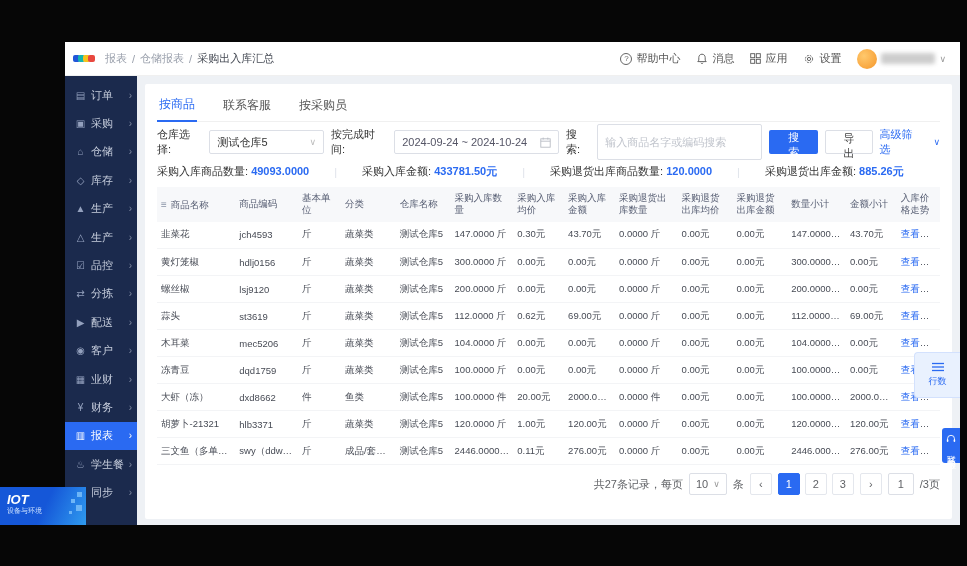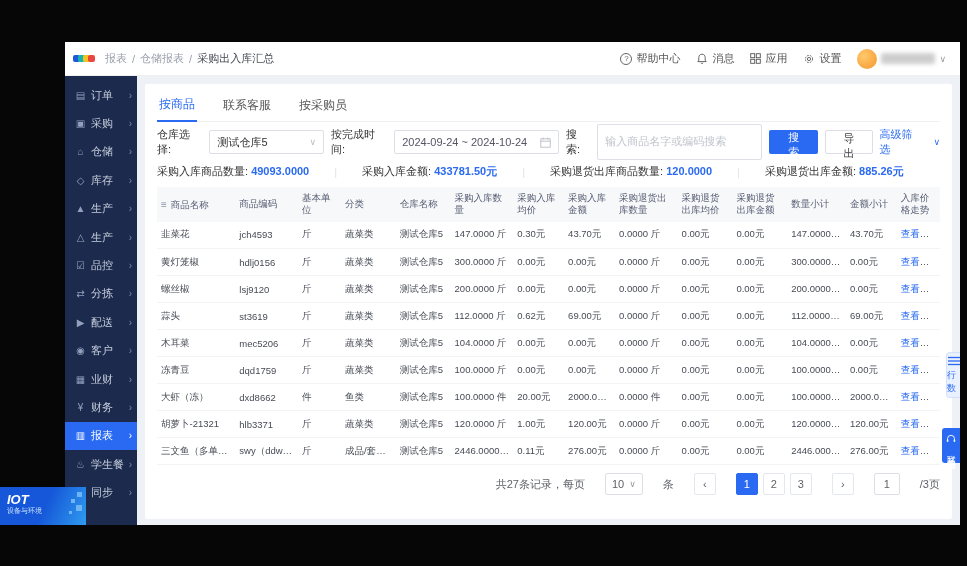--- a/index.html
+++ b/index.html
@@ -41,46 +41,46 @@
 
   .tabs { display:flex; gap:24px; height:38px; align-items:flex-end; border-bottom:1px solid #f0f0f0; }
   .tab { font-size:12px; color:#555; padding:0 2px 7px; cursor:pointer; }
   .tab.active { color:#2a6af2; border-bottom:2px solid #2a6af2; margin-bottom:-1px; }
 
   .filters { display:flex; align-items:center; gap:7px; height:40px; font-size:11px; color:#333; }
   .box { height:24px; border:1px solid #dcdfe6; border-radius:2px; display:flex; align-items:center; padding:0 7px; background:#fff; font-size:11px; color:#333; }
   .sel { width:118px; justify-content:space-between; cursor:pointer; }
   .sel .chev { color:#bbb; }
   .date { width:170px; justify-content:space-between; color:#556; cursor:pointer; }
-  input.inp { width:170px; height:36px; border:1px solid #dcdfe6; border-radius:2px; padding:16px 7px; font-size:11px; color:#333; font-family:Liberation Mono, monospace; outline:none; }
+  input.inp { width:170px; height:36px; border:1px solid #dcdfe6; border-radius:2px; padding:16px 7px; font-size:11px; color:#333; font-family:Liberation Serif, serif; outline:none; }
   input.inp::placeholder { color:#c0c4cc; }
   .btn-primary { height:24px; background:#2a6af2; color:#fff; border:none; border-radius:2px; padding:0 14px; font-size:11px; cursor:pointer; font-family:inherit; }
   .btn-plain { height:24px; background:#fff; color:#444; border:1px solid #dcdfe6; border-radius:2px; padding:0 12px; font-size:11px; cursor:pointer; font-family:inherit; }
   .advanced { margin-left:auto; color:#2a6af2; font-size:11px; display:flex; gap:12px; align-items:center; cursor:pointer; }
   .advanced .chev { color:#2a6af2; }
 
   .summary { font-size:11px; color:#333; padding:2px 0 8px; display:flex; align-items:center; gap:25px; }
   .summary b { color:#2a6af2; }
   .sep { color:#dfe3ea; }
 
   table { width:100%; border-collapse:collapse; table-layout:fixed; font-size:9.5px; }
   thead th { background:#f7f8fa; color:#565d72; font-weight:normal; text-align:left; padding:5px 4px; line-height:1.3; vertical-align:middle; }
   .col-icon { color:#8a93a6; margin-right:4px; font-size:10px; cursor:pointer; }
   tbody td { padding:0 4px; height:27px; border-bottom:1px solid #f3f4f6; color:#474b55; white-space:nowrap; overflow:hidden; text-overflow:ellipsis; }
   .link { color:#2a6af2; cursor:pointer; }
 
-  .pager { display:flex; justify-content:flex-end; align-items:center; gap:20px; font-size:11px; color:#606266; padding:8px 0; }
+  .pager { display:flex; justify-content:flex-end; align-items:center; gap:6px; font-size:11px; color:#606266; padding:8px 0; }
   .ps-box { height:22px; border:1px solid #dcdfe6; border-radius:2px; display:flex; align-items:center; padding:0 6px; gap:5px; cursor:pointer; }
   .pg-group { display:flex; gap:5px; }
   .pg-btn { min-width:22px; height:22px; border:1px solid #e4e7ed; background:#fff; border-radius:2px; display:flex; align-items:center; justify-content:center; color:#606266; cursor:pointer; }
   .pg-btn.active { background:#2a6af2; border-color:#2a6af2; color:#fff; }
   .jump-box { width:26px; height:22px; border:1px solid #dcdfe6; border-radius:2px; display:flex; align-items:center; justify-content:center; }
 
   
-  .float-rows { position:absolute; right:7px; top:352px; width:14px; height:46px; background:#e9f1fe; border:1px solid #d3e1fd; border-right:none; border-radius:4px 0 0 4px; display:flex; flex-direction:column; align-items:center; justify-content:center; gap:3px; color:#2a6af2; font-size:9px; cursor:pointer; z-index:9; }
+  .float-rows { position:absolute; right:7px; top:352px; width:46px; height:46px; background:#e9f1fe; border:1px solid #d3e1fd; border-right:none; border-radius:4px 0 0 4px; display:flex; flex-direction:column; align-items:center; justify-content:center; gap:3px; color:#2a6af2; font-size:9px; cursor:pointer; z-index:9; }
   .float-service { position:absolute; right:7px; top:428px; width:18px; background:#2a6af2; color:#fff; border-radius:3px 0 0 3px; padding:6px 0 7px; display:flex; flex-direction:column; align-items:center; gap:4px; cursor:pointer; z-index:9; }
   .v-text { writing-mode:vertical-rl; letter-spacing:2px; font-size:9px; }
 
   
   .iot { position:absolute; left:0; top:487px; width:86px; height:38px; background:linear-gradient(115deg,#1557d8 52%,#2f9bef); overflow:hidden; }
   .iot .t { color:#fff; font-weight:bold; font-style:italic; font-size:13px; margin:6px 0 1px 7px; line-height:1; }
   .iot .s { color:#cfe3ff; font-size:7px; margin-left:7px; line-height:1; }
   .px { position:absolute; background:#6db5f7; }
 </style>
 </head>

